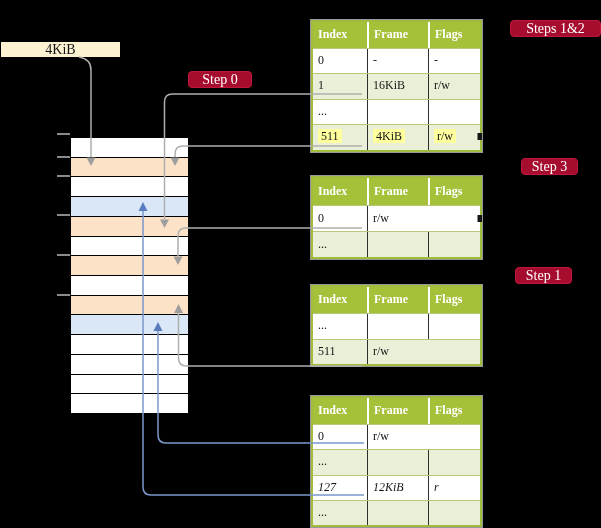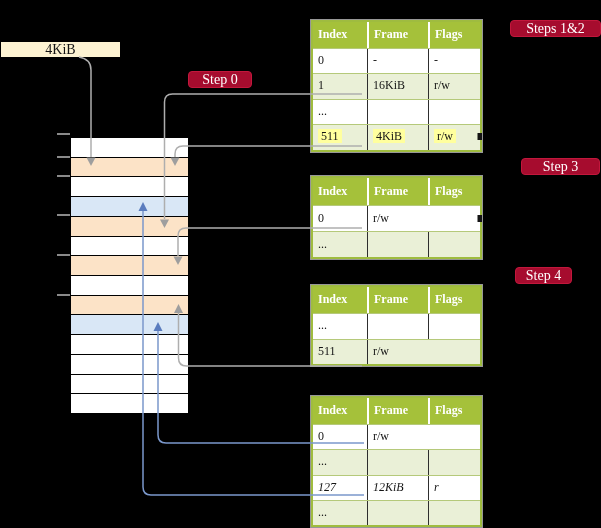--- a/index.html
+++ b/index.html
@@ -31,22 +31,22 @@
   #overlay{position:absolute;left:0;top:0;width:601px;height:528px;pointer-events:none;}
 </style>
 </head>
 <body>
 
 <div id="stage">
   <div class="frame-box">4KiB</div>
   <div id="badges">
       <div class="badge" style="left: 188px; top: 43px; width: 64px; margin-top: 28px;">Step 0</div>
       <div class="badge" style="left: 510px; top: 20px; width: 91px;">Steps 1&amp;2</div>
-      <div class="badge" style="left: 521px; top: 158px; width: 79px;">Step 3</div>
-      <div class="badge" style="left: 515px; top: 267px; width: 57px;">Step 4</div>
+      <div class="badge" style="left: 521px; top: 158px; width: 57px;">Step 3</div>
+      <div class="badge" style="left: 515px; top: 267px; width: 57px;">Step 1</div>
     </div>
   <div class="memcol" id="memcol">
       <div class="mrow" style="background: rgb(255, 255, 255);"></div>
       <div class="mrow" style="background: rgb(252, 227, 199);"></div>
       <div class="mrow" style="background: rgb(255, 255, 255);"></div>
       <div class="mrow" style="background: rgb(217, 231, 246);"></div>
       <div class="mrow" style="background: rgb(252, 227, 199);"></div>
       <div class="mrow" style="background: rgb(255, 255, 255);"></div>
       <div class="mrow" style="background: rgb(252, 227, 199);"></div>
       <div class="mrow" style="background: rgb(255, 255, 255);"></div>

